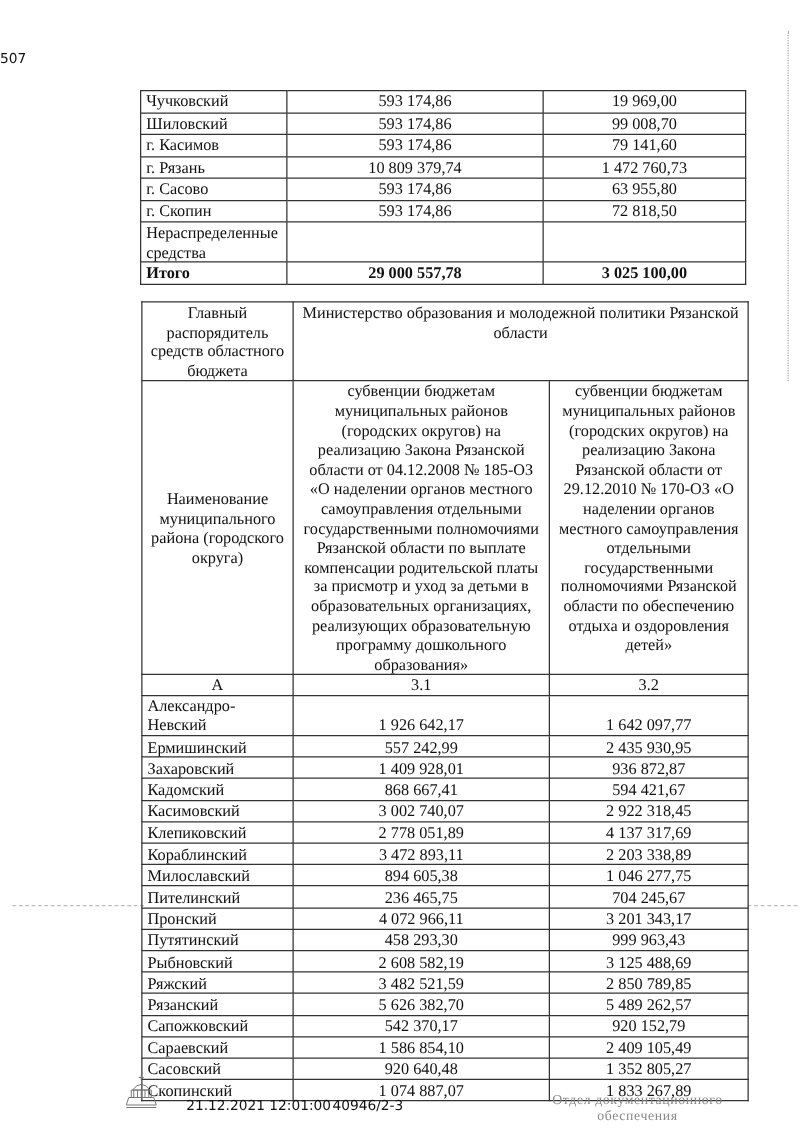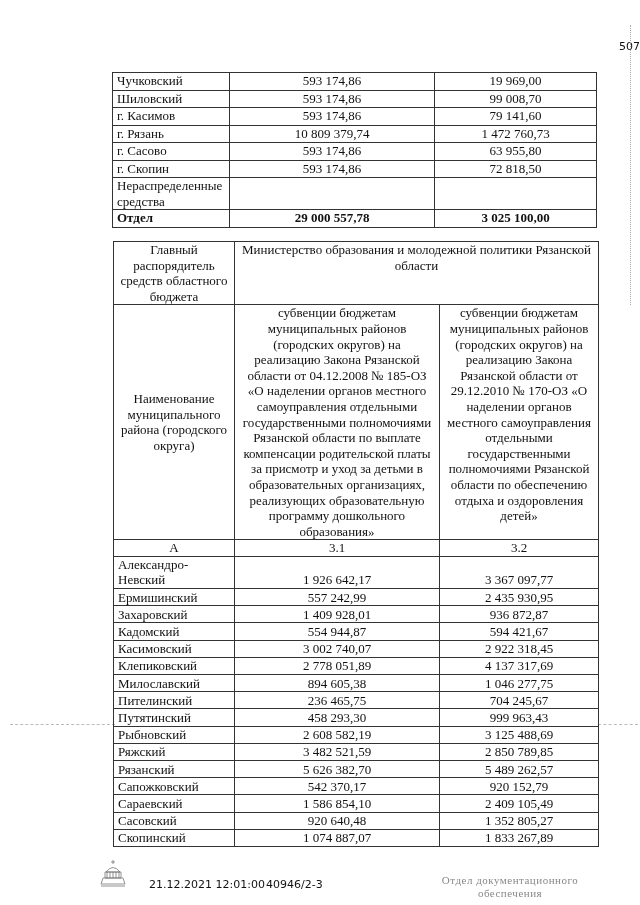--- a/index.html
+++ b/index.html
@@ -1,18 +1,18 @@
 <!DOCTYPE html>
 <html><head>
 <meta charset="utf-8">
 <style>
   html, body { margin:0; padding:0; background:#ffffff; }
   body { width:640px; height:905px; position:relative; overflow:hidden;
          font-family:"Liberation Serif","DejaVu Serif",serif; color:#111; }
-  .page-num { position:absolute; left:0; width:640px; top:40px; text-align:right;
+  .page-num { position:absolute; left:0; width:640px; top:40px; text-align:left;
               font-family:"DejaVu Sans","Liberation Sans",sans-serif; font-size:11px; }
   table { border-collapse:collapse; position:absolute; table-layout:fixed; }
   td { border:1px solid #333; font-size:13px; line-height:15.5px; padding:0 4px; vertical-align:top; }
   .num { text-align:center; }
   .bold { font-weight:bold; }
   #t1 { left:112px; top:72px; width:484px; }
   #t1 td { height:16.5px; }
   #t2 { left:113px; top:241px; width:485px;padding-left:20px; }
   #t2 td { line-height:15.6px; }
   #t2 .rw td { height:16.2px; vertical-align:bottom; }
@@ -74,21 +74,21 @@
         <td>г. Скопин</td>
         <td class="num">593 174,86</td>
         <td class="num">72 818,50</td>
       </tr>
       <tr>
         <td>Нераспределенные средства</td>
         <td class="num"></td>
         <td class="num"></td>
       </tr>
       <tr>
-        <td class="bold">Отдел</td>
+        <td class="bold">Итого</td>
         <td class="num bold">29 000 557,78</td>
         <td class="num bold">3 025 100,00</td>
       </tr>
     </tbody>
 </table>
 
 <table id="t2">
   <colgroup>
       <col style="width:121px">
       <col style="width:205px">
@@ -105,56 +105,66 @@
       <td class="hdr">субвенции бюджетам муниципальных районов (городских округов) на реализацию Закона Рязанской области от 29.12.2010 № 170-ОЗ «О наделении органов местного самоуправления отдельными государственными полномочиями Рязанской области по обеспечению отдыха и оздоровления детей»</td>
     </tr>
     <tr>
       <td class="hdr">А</td>
       <td class="hdr">3.1</td>
       <td class="hdr">3.2</td>
     </tr>
   <tr class="rw">
         <td>Александро-Невский</td>
         <td class="num">1 926 642,17</td>
-        <td class="num">3 367 097,77</td>
+        <td class="num">1 642 097,77</td>
       </tr>
       <tr class="rw">
         <td>Ермишинский</td>
         <td class="num">557 242,99</td>
         <td class="num">2 435 930,95</td>
       </tr>
       <tr class="rw">
         <td>Захаровский</td>
         <td class="num">1 409 928,01</td>
         <td class="num">936 872,87</td>
       </tr>
       <tr class="rw">
         <td>Кадомский</td>
-        <td class="num">554 944,87</td>
+        <td class="num">868 667,41</td>
         <td class="num">594 421,67</td>
       </tr>
       <tr class="rw">
         <td>Касимовский</td>
         <td class="num">3 002 740,07</td>
         <td class="num">2 922 318,45</td>
       </tr>
       <tr class="rw">
         <td>Клепиковский</td>
         <td class="num">2 778 051,89</td>
         <td class="num">4 137 317,69</td>
       </tr>
       <tr class="rw">
+        <td>Кораблинский</td>
+        <td class="num">3 472 893,11</td>
+        <td class="num">2 203 338,89</td>
+      </tr>
+      <tr class="rw">
         <td>Милославский</td>
         <td class="num">894 605,38</td>
         <td class="num">1 046 277,75</td>
       </tr>
       <tr class="rw">
         <td>Пителинский</td>
         <td class="num">236 465,75</td>
         <td class="num">704 245,67</td>
+      </tr>
+      <tr class="rw">
+        <td>Пронский</td>
+        <td class="num">4 072 966,11</td>
+        <td class="num">3 201 343,17</td>
       </tr>
       <tr class="rw">
         <td>Путятинский</td>
         <td class="num">458 293,30</td>
         <td class="num">999 963,43</td>
       </tr>
       <tr class="rw">
         <td>Рыбновский</td>
         <td class="num">2 608 582,19</td>
         <td class="num">3 125 488,69</td>

